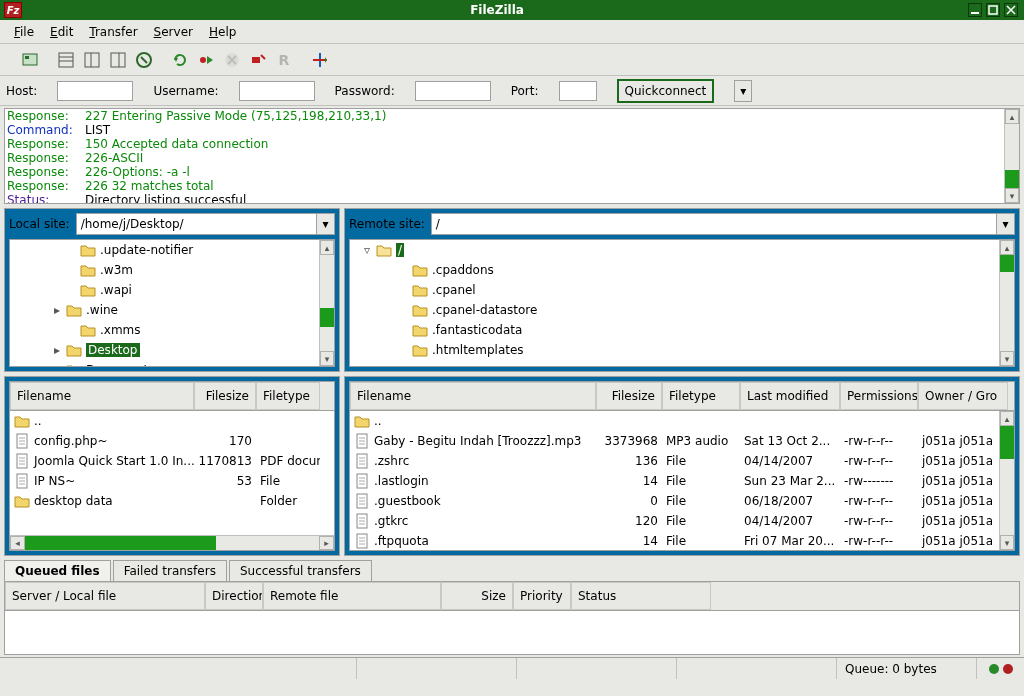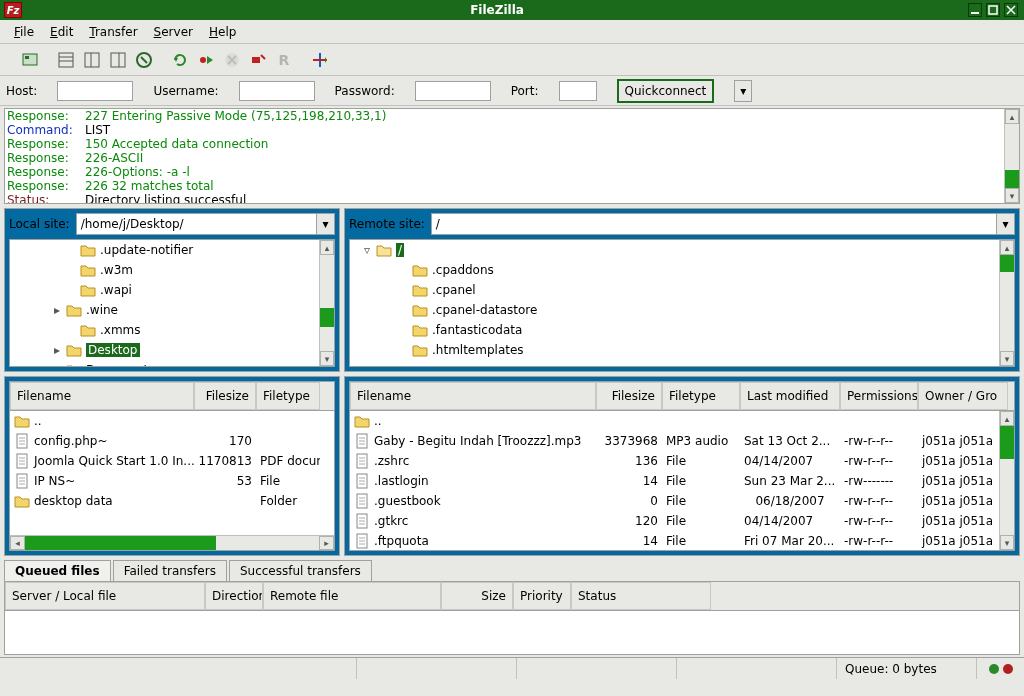--- a/index.html
+++ b/index.html
@@ -29,21 +29,21 @@
 .quickbar input { border: 1px solid #a0a0a0; background: #fff; height: 20px; padding: 0 3px; }
 .quickconnect-btn { border: 2px solid #1b6a1b; background: #e8e8e4; padding: 3px 6px; cursor: pointer; }
 .quick-dd { border: 1px solid #a0a0a0; background: #e8e8e4; width: 18px; height: 22px; cursor: pointer; display:flex; align-items:center; justify-content:center;}
 
 
 .log { background: #fff; border: 1px solid #a0a0a0; margin: 2px 4px; height: 96px; overflow: hidden; position: relative; font-family: monospace; font-size: 12px; line-height: 14px; }
 .log-body { padding: 0 2px; }
 .log .row { display: flex; gap: 6px; white-space: nowrap; }
 .log .lbl-cmd { color: #1030c0; }
 .log .lbl-resp { color: #0a8a0a; }
-.log .lbl-stat { color: #7f1d1d; }
+.log .lbl-stat { color: #4c1d95; }
 .log .msg-cmd { color: #000; }
 .log .msg-resp { color: #0a8a0a; }
 .vscroll { position: absolute; right: 0; top: 0; bottom: 0; width: 15px; background: #e8e8e4; border-left: 1px solid #c0c0bc; }
 .vscroll .up, .vscroll .down { height: 15px; background: #e8e8e4; border: 1px solid #b0b0ac; display:flex; align-items:center; justify-content:center; font-size:9px; color:#555;}
 .vscroll .track { position: absolute; top:15px; bottom:15px; left:0; right:0; background: #e8e8e4; }
 .vscroll .thumb { position: absolute; left: 0; right:0; background: #1b9a1b; }
 
 
 .mid { display: flex; gap: 4px; margin: 2px 4px; flex: 0 0 auto; }
 .pane { border: 1px solid #a0a0a0; background: #0369a1; display: flex; flex-direction: column; }
@@ -546,21 +546,21 @@
                   <rect x="2" y="1" width="10" height="14" fill="#fff" stroke="#888"></rect>
                   <line x1="4" y1="5" x2="10" y2="5" stroke="#aaa"></line>
                   <line x1="4" y1="8" x2="10" y2="8" stroke="#aaa"></line>
                   <line x1="4" y1="11" x2="10" y2="11" stroke="#aaa"></line>
                 </svg>
               </span>
               <span>.guestbook</span>
             </div>
             <div class="cell" style="width: 66px; text-align: right;">0</div>
             <div class="cell" style="width: 78px;">File</div>
-            <div class="cell" style="width: 100px; text-align: center;">06/18/2007</div>
+            <div class="cell" style="width: 100px;">06/18/2007</div>
             <div class="cell" style="width: 78px;">-rw-r--r--</div>
             <div class="cell" style="width: 90px;">j051a j051a</div>
           </div>
           <div class="frow">
             <div class="cell" style="width: 246px; display: flex; align-items: center; gap: 4px;">
               <span class="file-ico">
                 <svg width="14" height="16">
                   <rect x="2" y="1" width="10" height="14" fill="#fff" stroke="#888"></rect>
                   <line x1="4" y1="5" x2="10" y2="5" stroke="#aaa"></line>
                   <line x1="4" y1="8" x2="10" y2="8" stroke="#aaa"></line>

